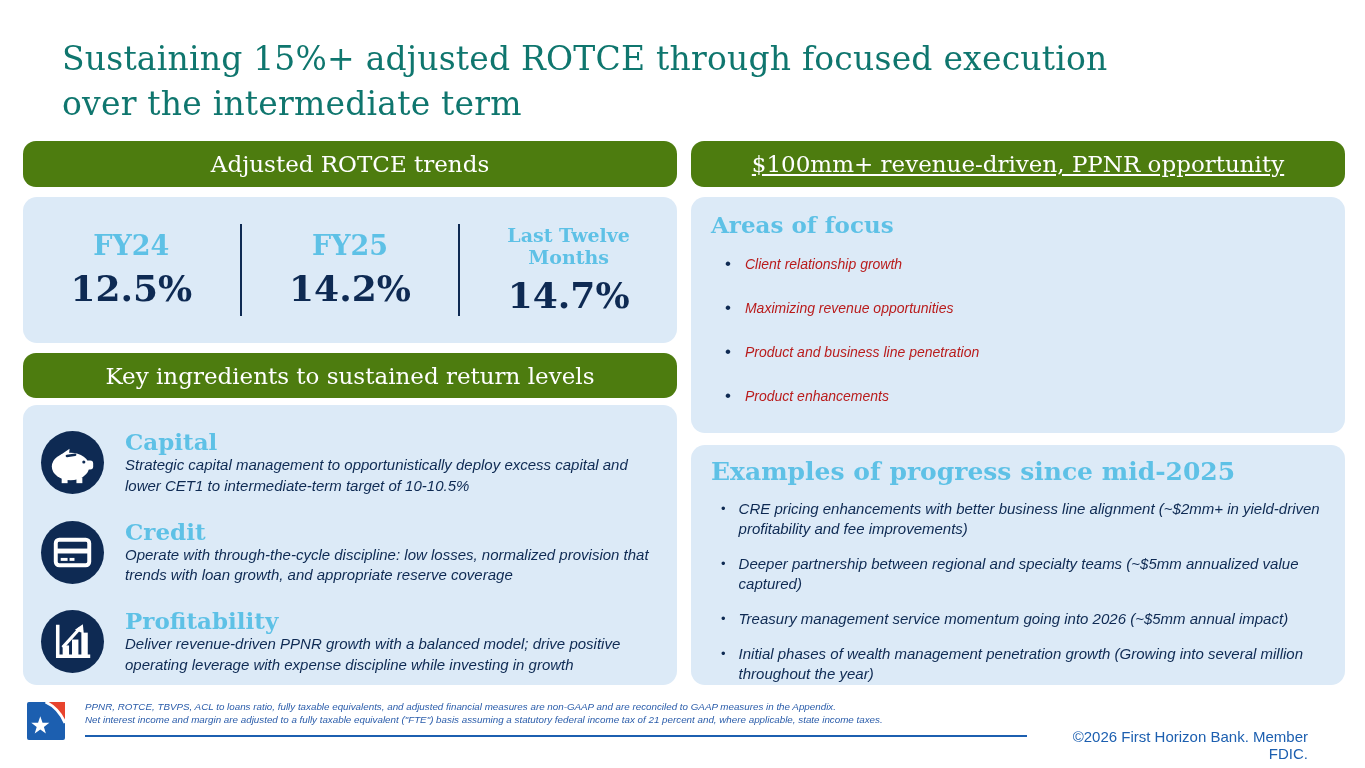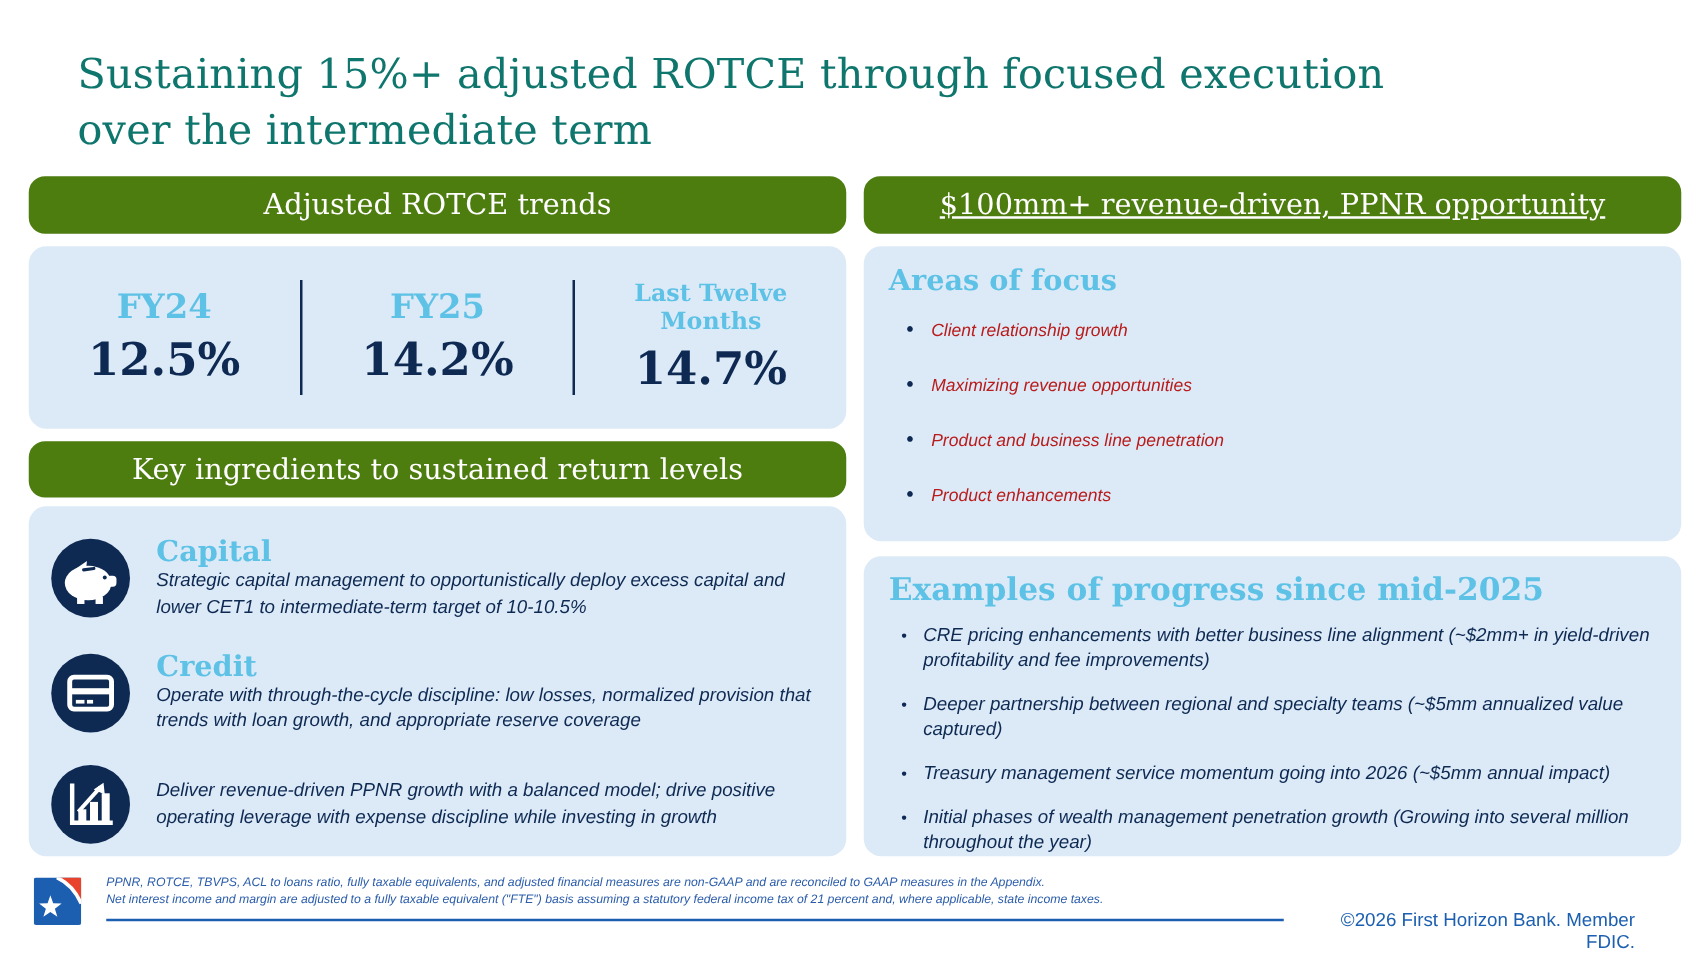--- a/index.html
+++ b/index.html
@@ -138,20 +138,21 @@
         <svg width="63" height="63" viewBox="0 0 64 64">
           <path d="M17,15 V47 H50" fill="none" stroke="#ffffff" stroke-width="3.6"></path>
           <rect x="22" y="36" width="6.5" height="11" fill="#ffffff"></rect>
           <rect x="31.5" y="30" width="6.5" height="17" fill="#ffffff"></rect>
           <rect x="41" y="23" width="6.5" height="24" fill="#ffffff"></rect>
           <path d="M22,38 L40,18" stroke="#ffffff" stroke-width="3.2"></path>
           <polygon points="42.5,14.5 43.5,24 34.5,20" fill="#ffffff"></polygon>
         </svg>
       </div>
       <div>
+        <div class="ing-title">Profitability</div>
         <div class="ing-desc">Deliver revenue-driven PPNR growth with a balanced model; drive positive operating leverage with expense discipline while investing in growth</div>
       </div>
     </div>
 
   </div>
 
   <div class="pill pill-right">
     <span>$100mm+ revenue-driven, PPNR opportunity</span>
   </div>
 

